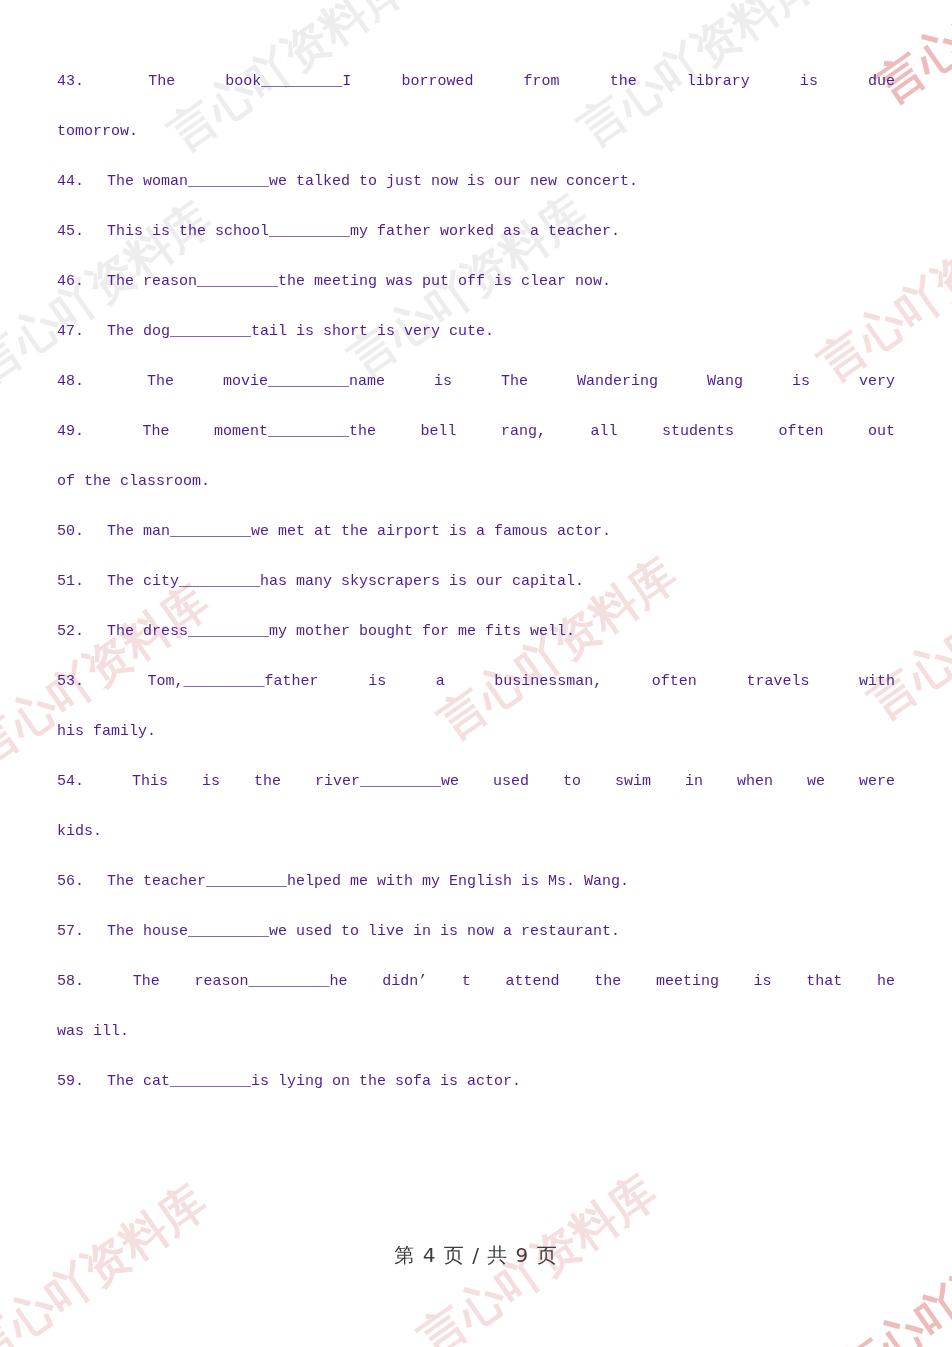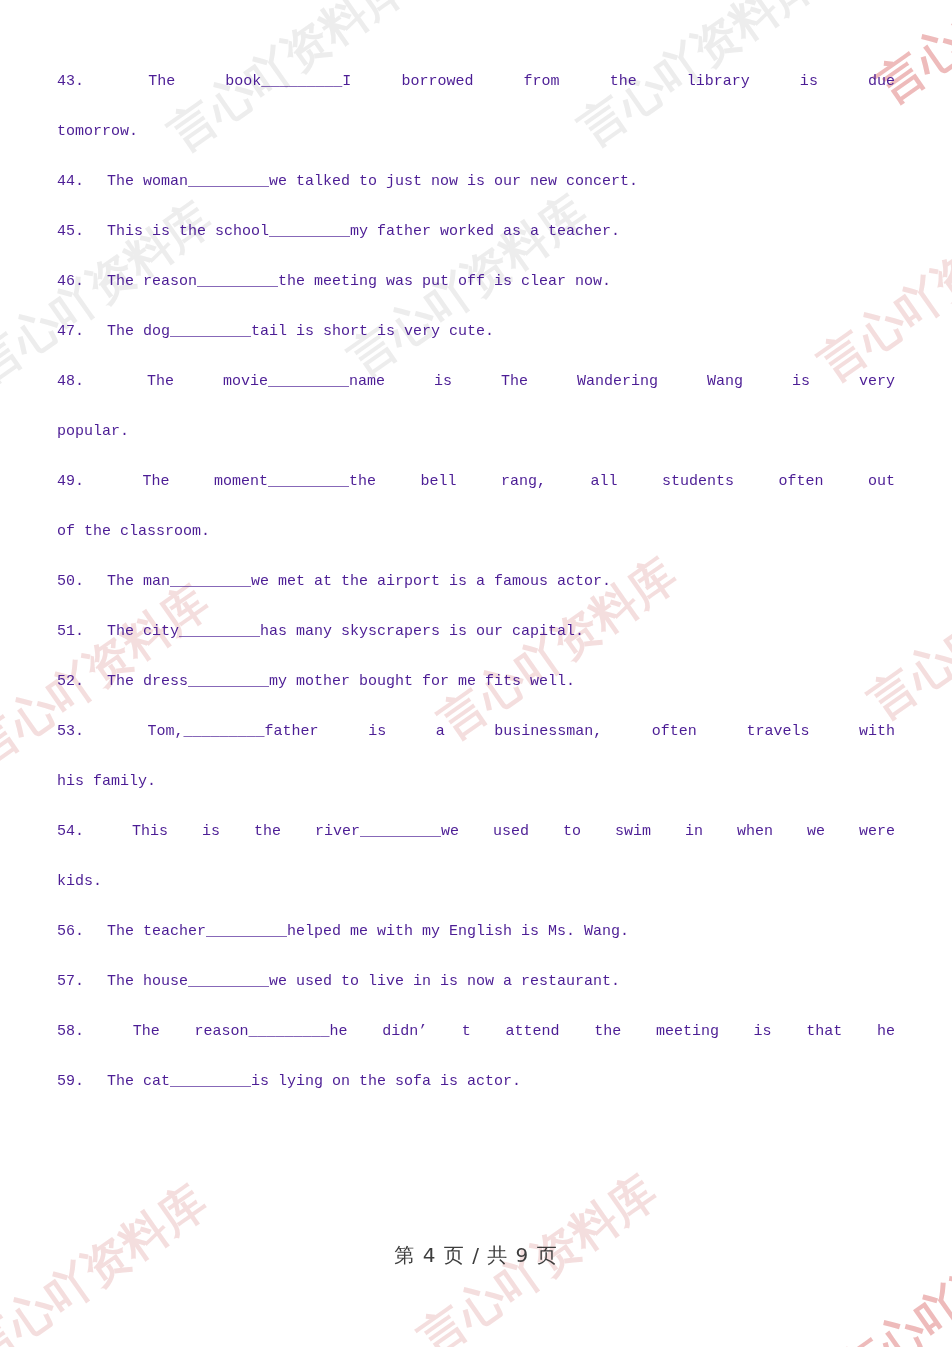--- a/index.html
+++ b/index.html
@@ -85,21 +85,20 @@
 
     <div class="line"><span class="num">44.</span> <span>The woman_________we talked to just now is our new concert.</span></div>
 
     <div class="line"><span class="num">45.</span> <span>This is the school_________my father worked as a teacher.</span></div>
 
     <div class="line"><span class="num">46.</span> <span>The reason_________the meeting was put off is clear now.</span></div>
 
     <div class="line"><span class="num">47.</span> <span>The dog_________tail is short is very cute.</span></div>
 
     <div class="line jfull"><span class="num">48.</span> <span>The movie_________name is The Wandering Wang is very</span></div>
-    <div class="line">popular.</div>
 
     <div class="line jfull"><span class="num">49.</span> <span>The moment_________the bell rang, all students often out</span></div>
     <div class="line">of the classroom.</div>
 
     <div class="line"><span class="num">50.</span> <span>The man_________we met at the airport is a famous actor.</span></div>
 
     <div class="line"><span class="num">51.</span> <span>The city_________has many skyscrapers is our capital.</span></div>
 
     <div class="line"><span class="num">52.</span> <span>The dress_________my mother bought for me fits well.</span></div>
 
@@ -108,20 +107,21 @@
 
     <div class="line jfull"><span class="num">54.</span> <span>This is the river_________we used to swim in when we were</span></div>
     <div class="line">kids.</div>
 
 
     <div class="line"><span class="num">56.</span> <span>The teacher_________helped me with my English is Ms. Wang.</span></div>
 
     <div class="line"><span class="num">57.</span> <span>The house_________we used to live in is now a restaurant.</span></div>
 
     <div class="line jfull"><span class="num">58.</span> <span>The reason_________he didn’ t attend the meeting is that he</span></div>
+    <div class="line">was ill.</div>
 
     <div class="line"><span class="num">59.</span> <span>The cat_________is lying on the sofa is actor.</span></div>
 
   </div>
 
   <div class="footer">第 4 页 / 共 9 页</div>
 
 </div>
 
 </body></html>

